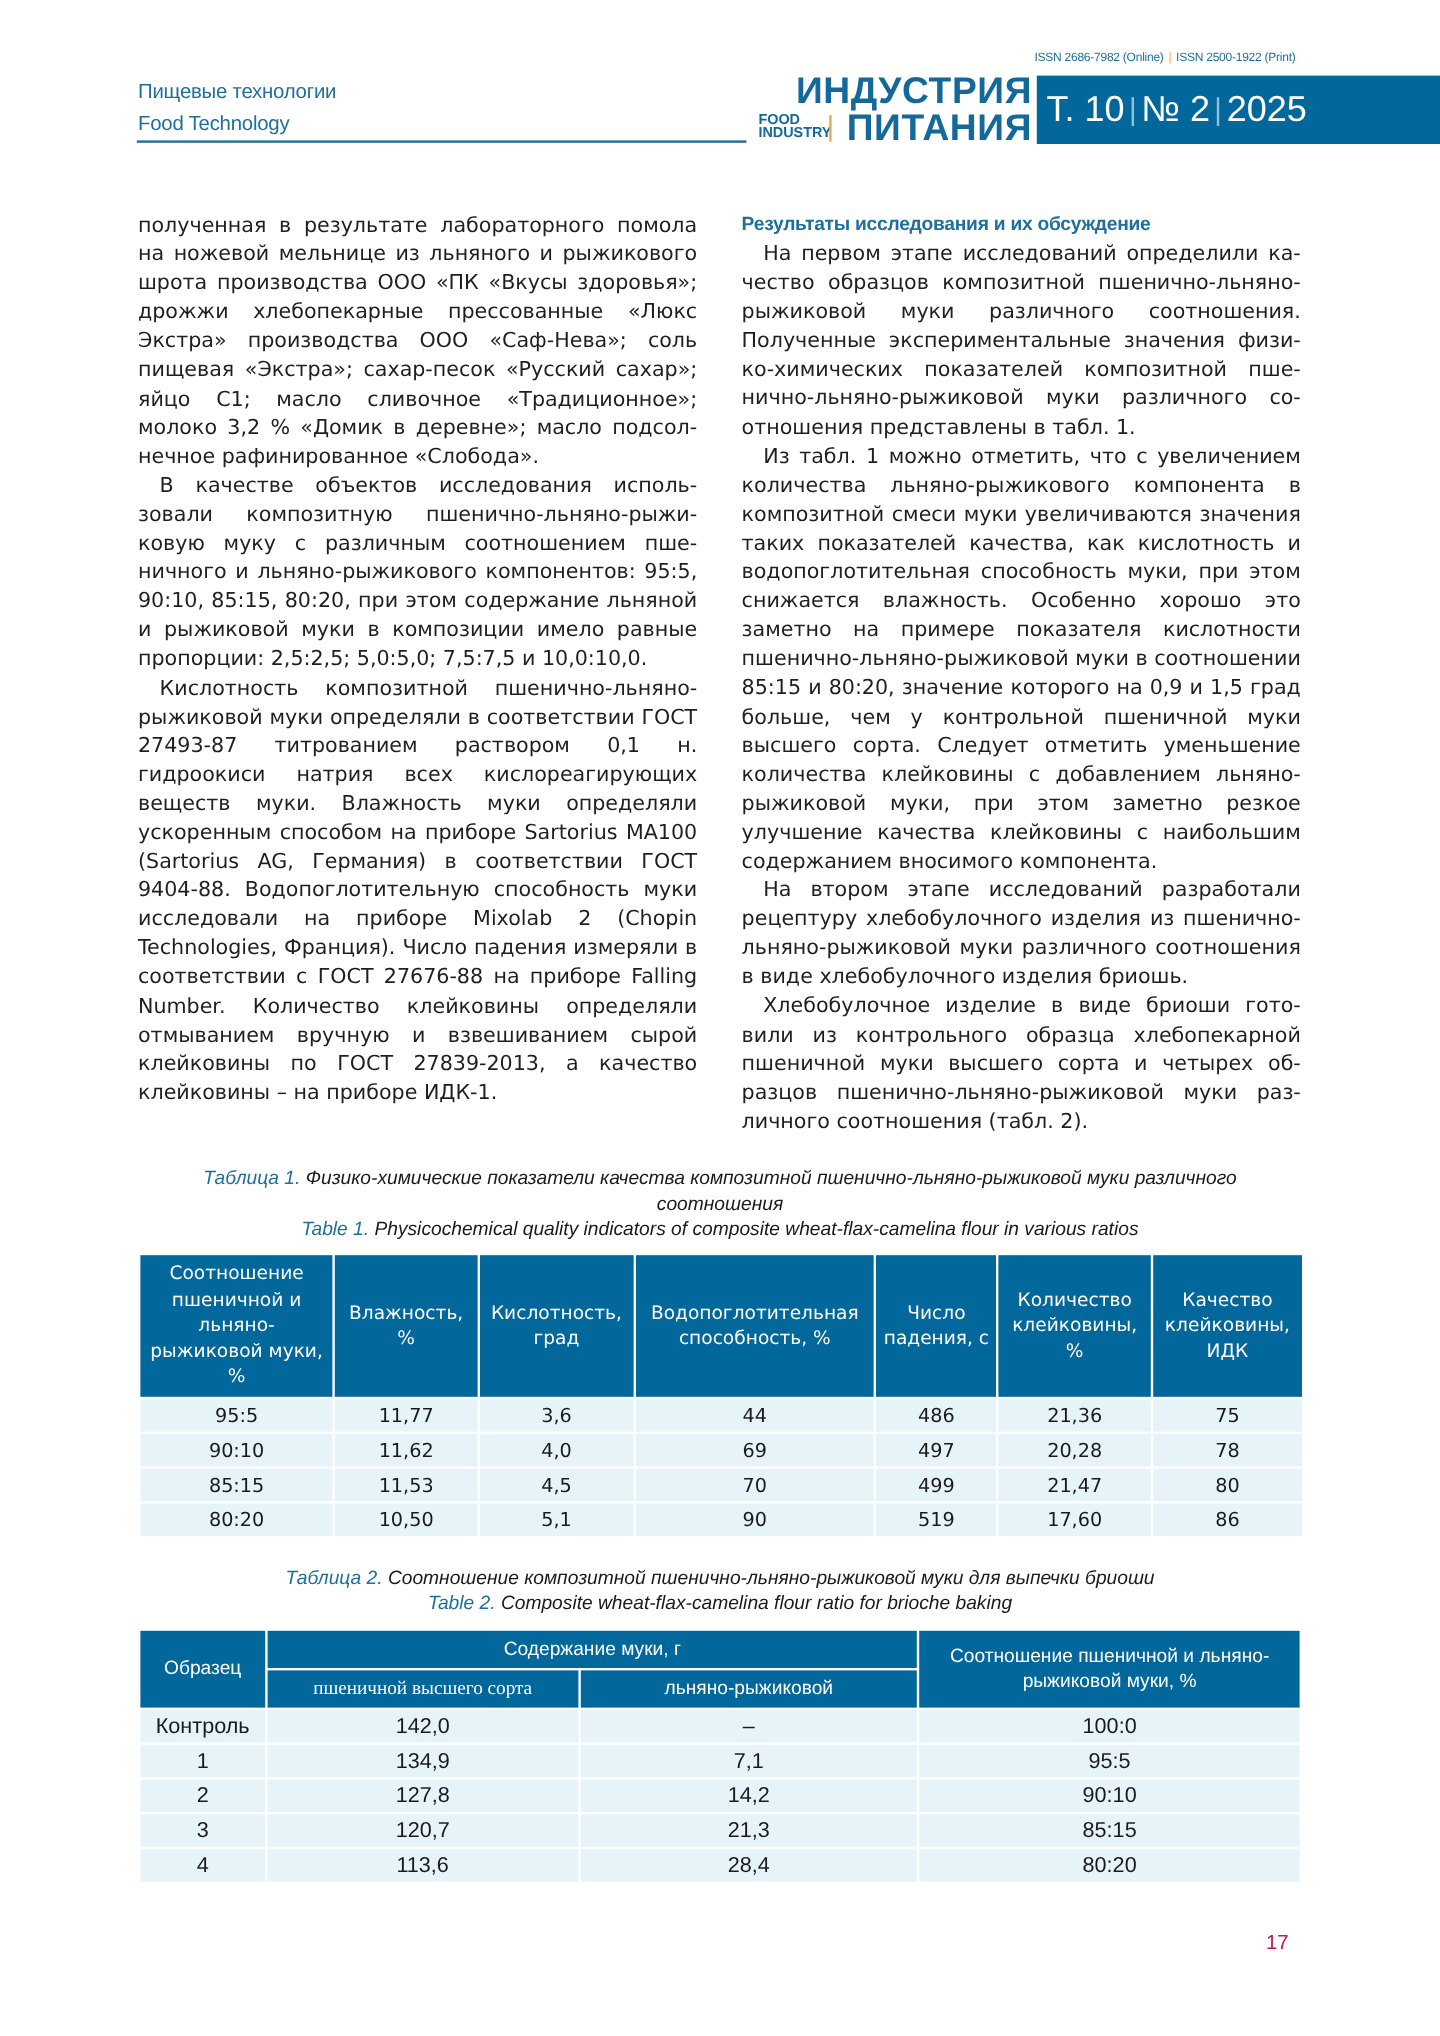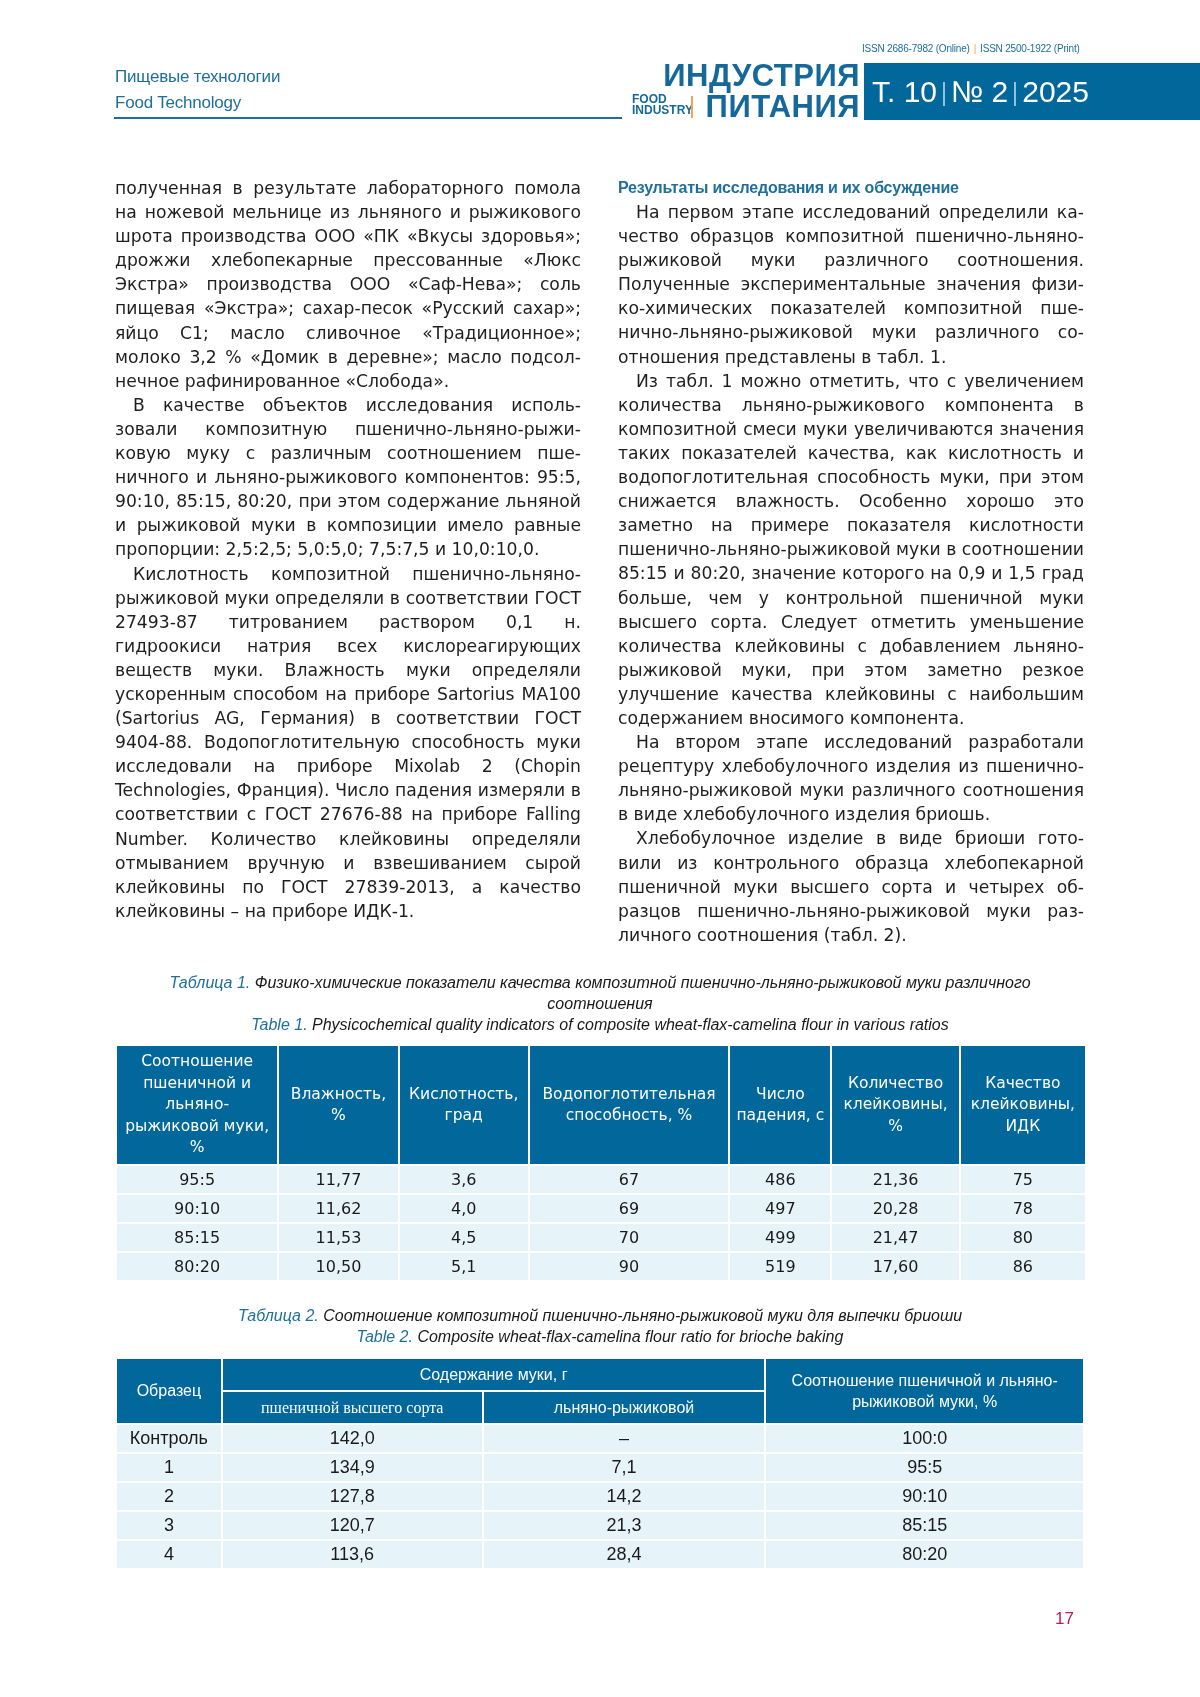--- a/index.html
+++ b/index.html
@@ -148,21 +148,21 @@
       <th>Число падения, с</th>
       <th>Количество клейковины, %</th>
       <th>Качество клейковины, ИДК</th>
     </tr>
   </thead>
   <tbody id="t1body">
       <tr>
         <td>95:5</td>
         <td>11,77</td>
         <td>3,6</td>
-        <td>67</td>
+        <td>44</td>
         <td>486</td>
         <td>21,36</td>
         <td>75</td>
       </tr>
       <tr>
         <td>90:10</td>
         <td>11,62</td>
         <td>4,0</td>
         <td>69</td>
         <td>497</td>

